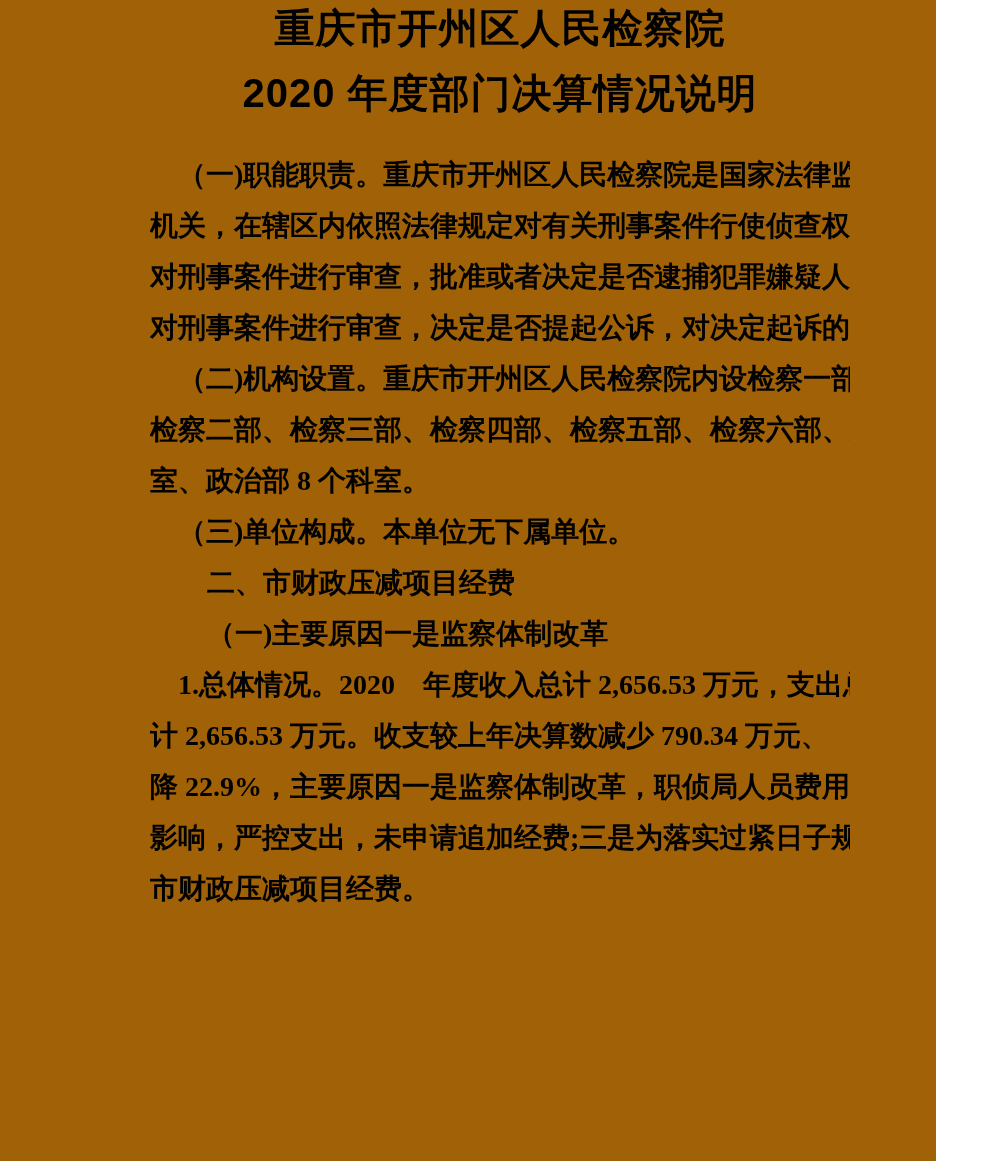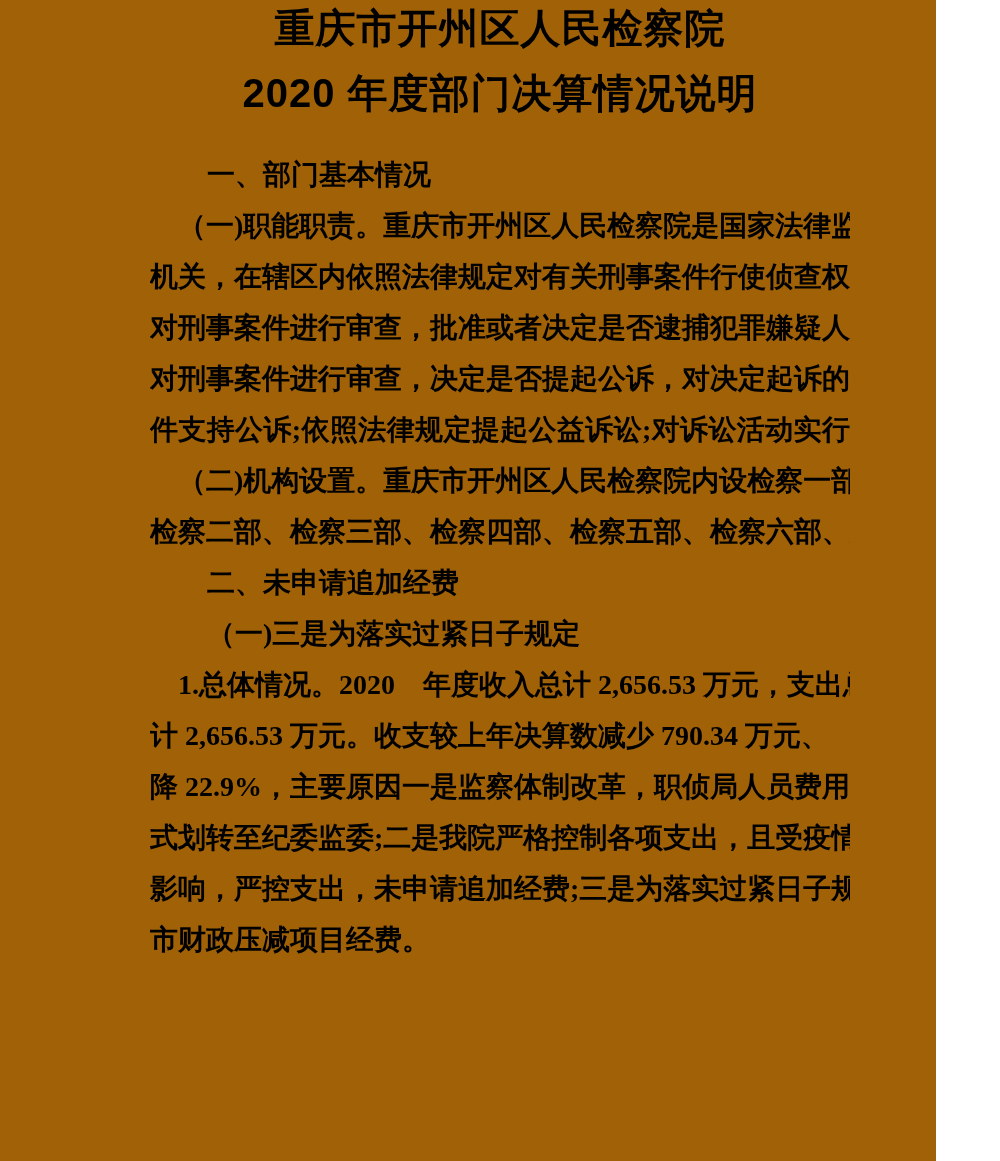--- a/index.html
+++ b/index.html
@@ -56,32 +56,31 @@
 </head>
 <body>
 
 <div class="page">
   <div class="content">
 
     <div class="doc-title first">重庆市开州区人民检察院</div>
     <div class="doc-title second">2020 年度部门决算情况说明</div>
 
     <div class="body-block">
-      <div class="ln i2">一、部门基本情况</div>
       <div class="ln j i1">（一)职能职责。重庆市开州区人民检察院是国家法律监督</div>
       <div class="ln j">机关，在辖区内依照法律规定对有关刑事案件行使侦查权;</div>
       <div class="ln j">对刑事案件进行审查，批准或者决定是否逮捕犯罪嫌疑人;</div>
       <div class="ln j">对刑事案件进行审查，决定是否提起公诉，对决定起诉的案</div>
-      <div class="ln j">件支持公诉;依照法律规定提起公益诉讼;对诉讼活动实行</div>
       <div class="ln j i1">（二)机构设置。重庆市开州区人民检察院内设检察一部、</div>
       <div class="ln j">检察二部、检察三部、检察四部、检察五部、检察六部、办公</div>
-      <div class="ln i2">二、未申请追加经费</div>
-      <div class="ln i2">（一)三是为落实过紧日子规定</div>
+      <div class="ln">室、政治部 8 个科室。</div>
+      <div class="ln i1">（三)单位构成。本单位无下属单位。</div>
+      <div class="ln i2">二、市财政压减项目经费</div>
+      <div class="ln i2">（一)主要原因一是监察体制改革</div>
       <div class="ln j i1">1.总体情况。2020　年度收入总计 2,656.53 万元，支出总</div>
       <div class="ln j">计 2,656.53 万元。收支较上年决算数减少 790.34 万元、　下</div>
       <div class="ln j">降 22.9%，主要原因一是监察体制改革，职侦局人员费用正</div>
-      <div class="ln j">式划转至纪委监委;二是我院严格控制各项支出，且受疫情</div>
       <div class="ln j">影响，严控支出，未申请追加经费;三是为落实过紧日子规定，</div>
       <div class="ln">市财政压减项目经费。</div>
     </div>
 
   </div>
 </div>
 
 </body></html>

